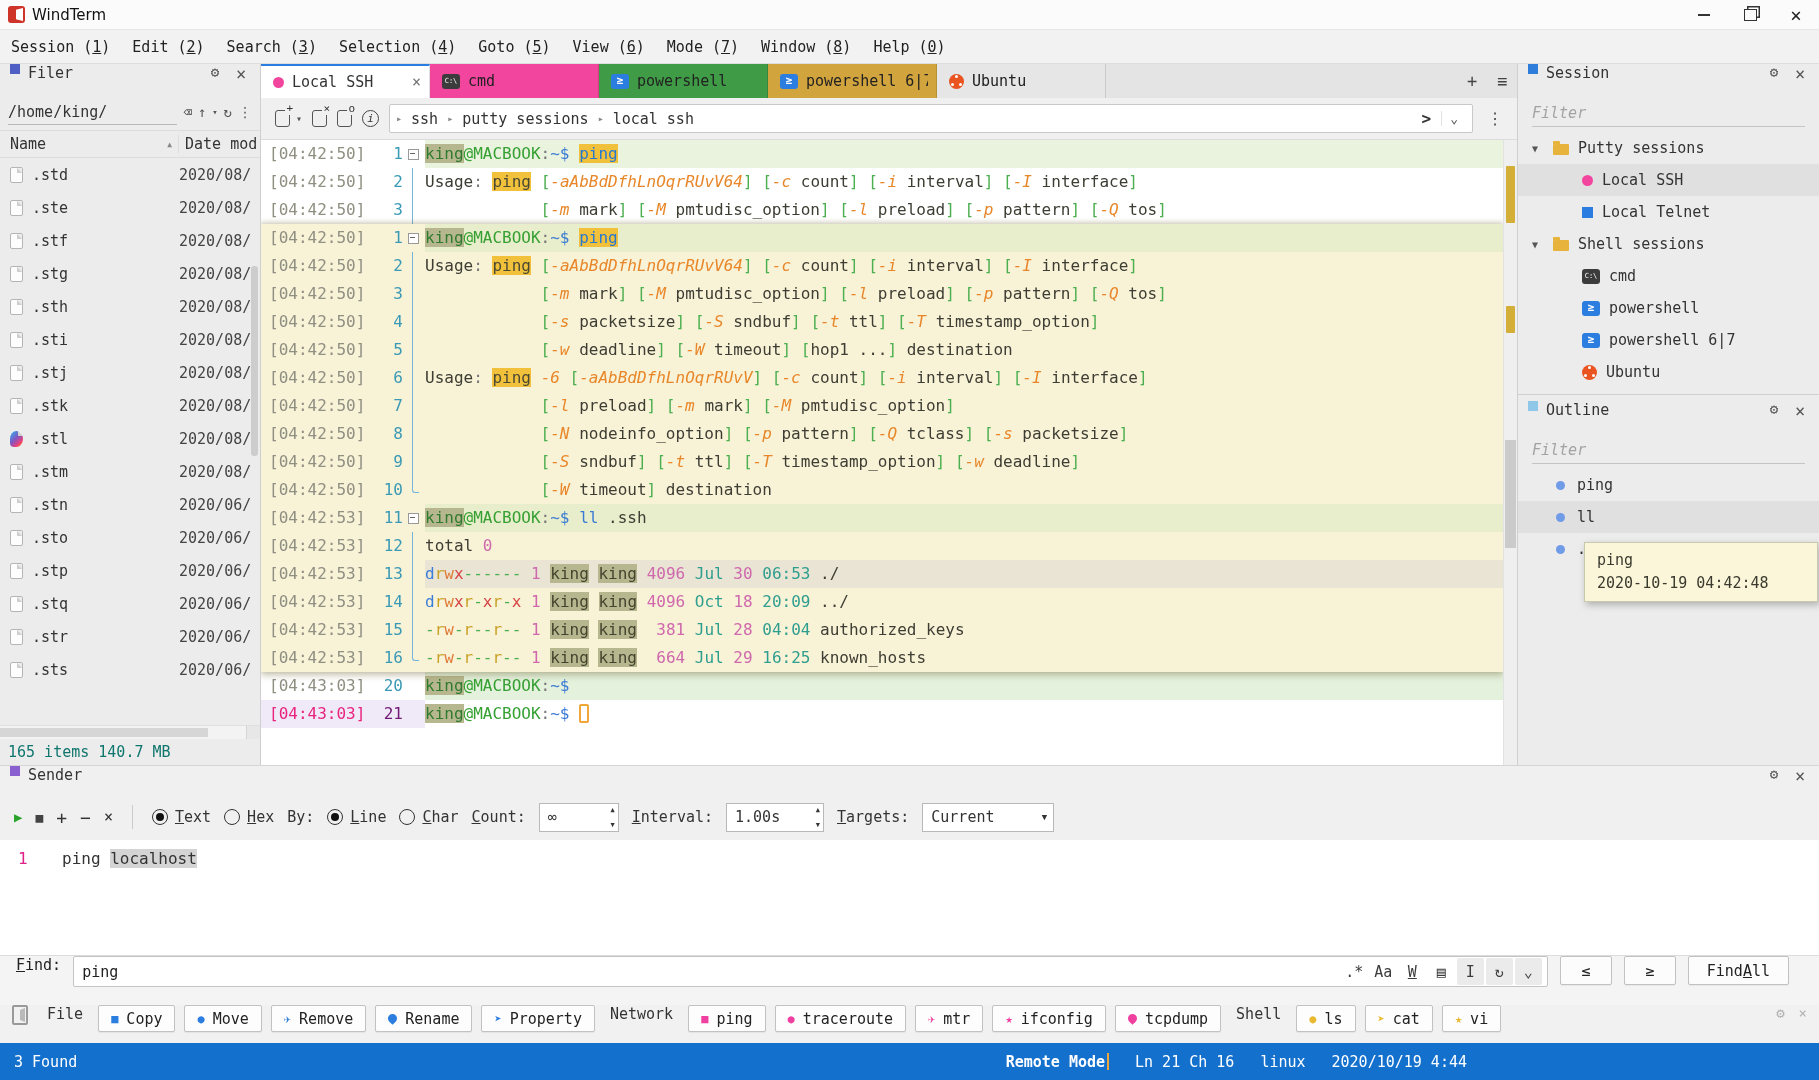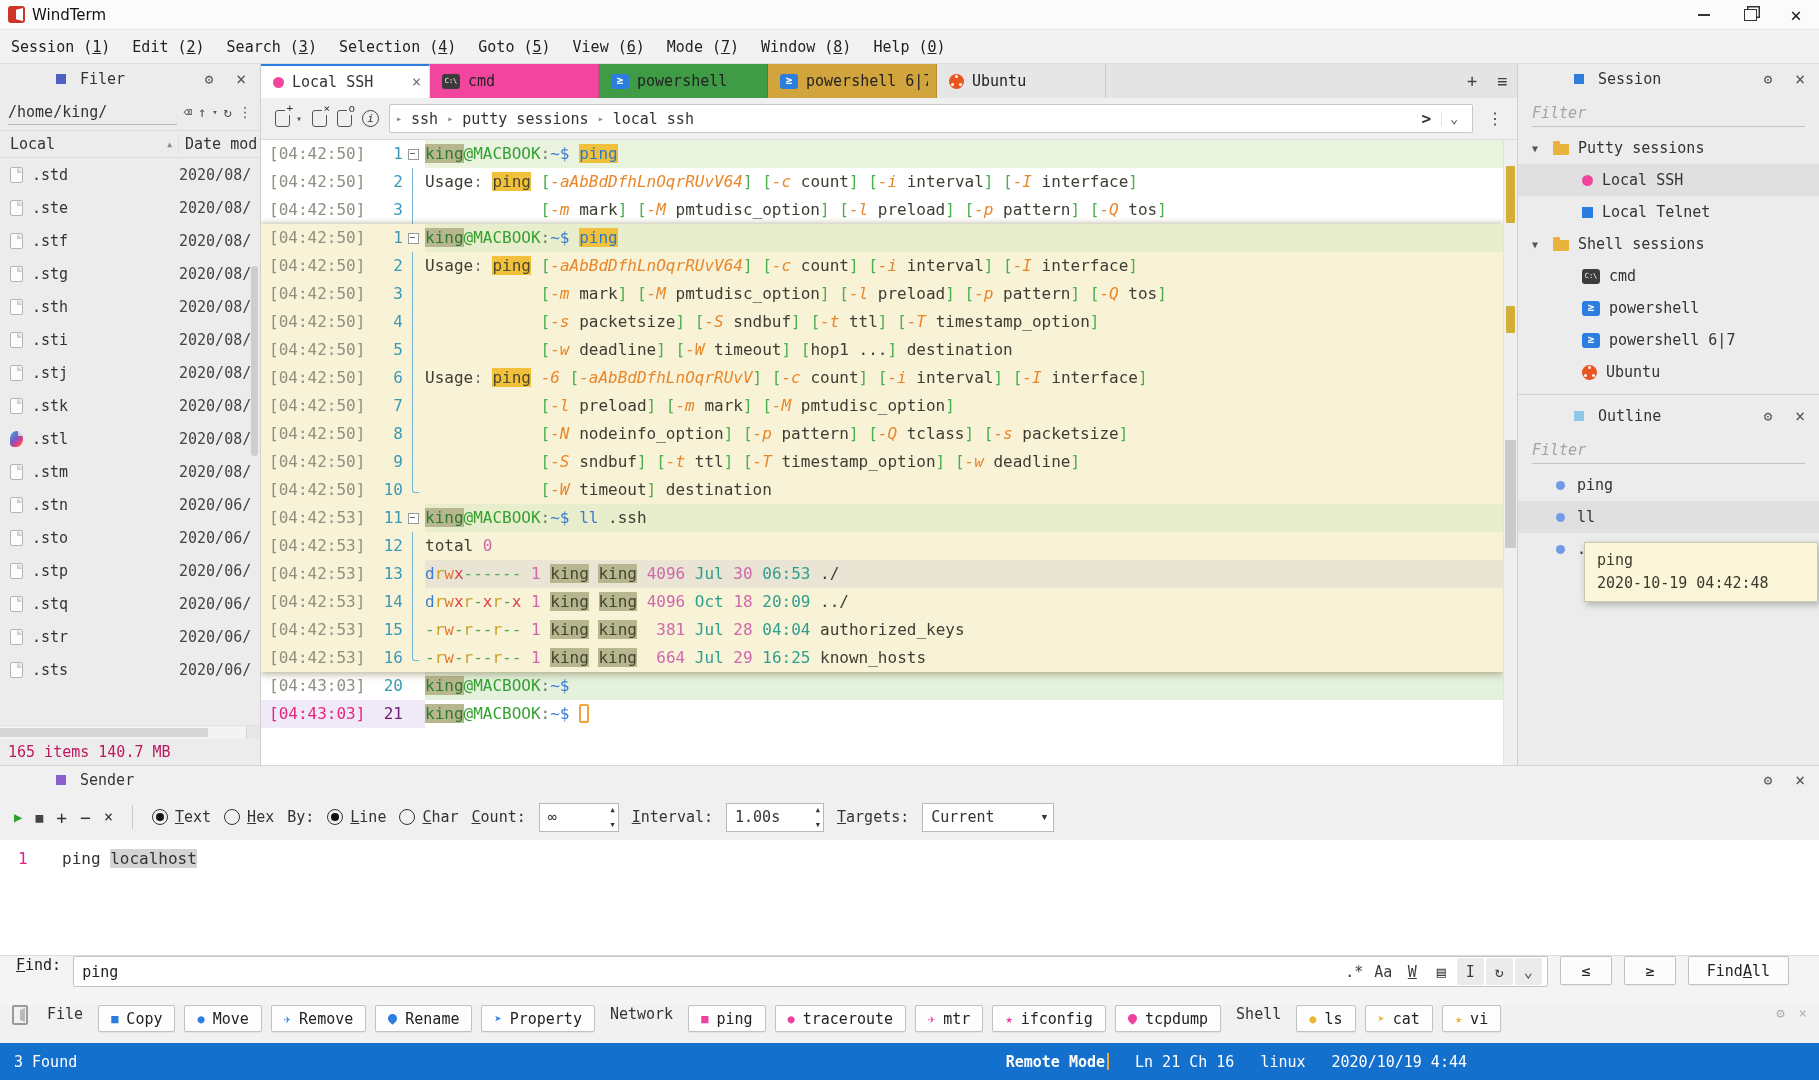--- a/index.html
+++ b/index.html
@@ -22,21 +22,21 @@
   .menubar { height:34px; background:#f2f2f2; display:flex; align-items:center; padding-left:0; border-bottom:1px solid #ddd; }
   .menu-item { padding:0 11px; font-size:15px; color:#222; white-space:pre; }
 
   
   .main { height:701px; display:flex; }
   .filer { width:261px; background:#ececec; border-right:1px solid #cfcfcf; display:flex; flex-direction:column; }
   .center { flex:1; display:flex; flex-direction:column; min-width:0; }
   .right { width:302px; background:#ececec; border-left:1px solid #cfcfcf; display:flex; flex-direction:column; position:relative; }
 
   
-  .phdr { height:30px; display:flex; align-items:center; padding:0 10px; gap:14px; flex:none;margin-left:46px; }
+  .phdr { height:30px; display:flex; align-items:flex-start; padding:0 10px; gap:8px; flex:none; }
   .psq { width:10px; height:10px; flex:none; }
   .phdr .ptitle { font-size:15px; color:#333; }
   .phdr .sp { flex:1; }
   .hico { color:#555; font-size:14px; width:18px; text-align:center; }
   .hico.close { font-size:17px; }
 
   
   .pathrow { height:36px; display:flex; align-items:center; padding:0 8px; gap:6px; }
   .pathinput { flex:1; border:none; outline:none; background:transparent; border-bottom:1px solid #b9b9b9; font-family:inherit; font-size:15px; height:26px; color:#333; min-width:0; }
   .pico { color:#555; font-size:14px; flex:none; }
@@ -48,21 +48,21 @@
   .frow { height:33px; display:flex; align-items:center; padding-left:10px; }
   .frow .fname { width:147px; color:#333; }
   .frow .fdate { color:#444; white-space:pre; overflow:hidden; }
   .ficon { width:13px; height:16px; background:#fdfdfd; border:1px solid #b5b5b5; border-radius:2px; margin-right:9px; position:relative; flex:none; }
   .ficon::after { content:""; position:absolute; top:0; right:0; border-style:solid; border-width:0 5px 5px 0; border-color:#ececec #ececec #cfcfcf #cfcfcf; }
   .ficon.stl { background:linear-gradient(135deg,#29b6f6 0%,#7e57c2 45%,#ec407a 75%,#ffb300 100%); border:none; border-radius:50% 50% 50% 4px; }
   .fvsb { position:absolute; right:2px; top:108px; width:7px; height:190px; background:#cdcdcd; border-radius:3px; }
   .fhsb { height:14px; position:relative; background:#f3f3f3; border-top:1px solid #e0e0e0; flex:none; }
   .fhsb .handle { position:absolute; left:0; top:2px; height:9px; width:208px; background:#d6d6d6; }
   .fhsb .corner { position:absolute; right:0; top:0; bottom:0; width:14px; background:#e7e7e7; border-left:1px solid #d5d5d5; }
-  .fstatus { height:26px; display:flex; align-items:center; padding-left:8px; font-size:15px; color:#be185d; flex:none; }
+  .fstatus { height:26px; display:flex; align-items:center; padding-left:8px; font-size:15px; color:#0f766e; flex:none; }
 
   
   .tabbar { height:34px; background:#e4e4e4; display:flex; align-items:stretch; }
   .tab { width:169px; display:flex; align-items:center; gap:8px; padding:0 8px 0 12px; font-size:15px; color:#222; border-right:1px solid rgba(0,0,0,.12); position:relative; }
   .tab.active { background:#fff; border-top:2px solid #2b7de0; color:#333; }
   .tab .tlabel { white-space:nowrap; overflow:hidden; flex:1; }
   .tab .tclose { color:#777; font-size:15px; }
   .tabsp { flex:1; }
   .tbtn { width:30px; display:flex; align-items:center; justify-content:center; color:#444; font-size:17px; }
 
@@ -238,21 +238,21 @@
     <div class="pathrow">
       <input class="pathinput" value="/home/king/" style="">
       <span class="pico">⌫</span>
       <span class="pico">↑</span>
       <span class="pico" style="font-size:9px">▾</span>
       <span class="pico">↻</span>
       <span class="pico">⋮</span>
     </div>
     <div class="fcols">
       <span class="fcol-name">
-        <span>Local</span>
+        <span>Name</span>
         <span class="sortasc">▲</span>
       </span>
       <span class="fcol-date">Date mod</span>
     </div>
     <div class="flist" id="filer-list">
       <div class="frow">
           <span class="ficon"></span>
           <span class="fname">.std</span>
           <span class="fdate">2020/08/</span>
         </div>

